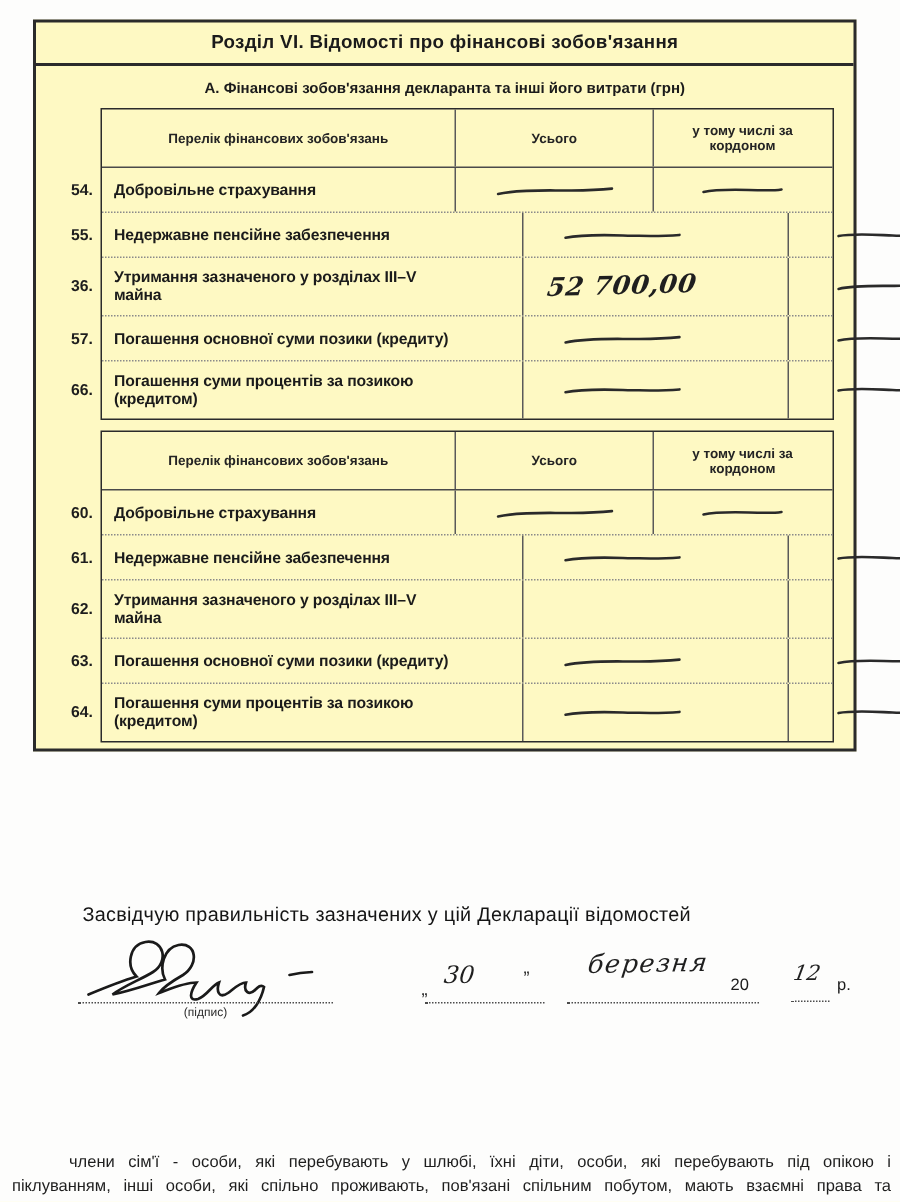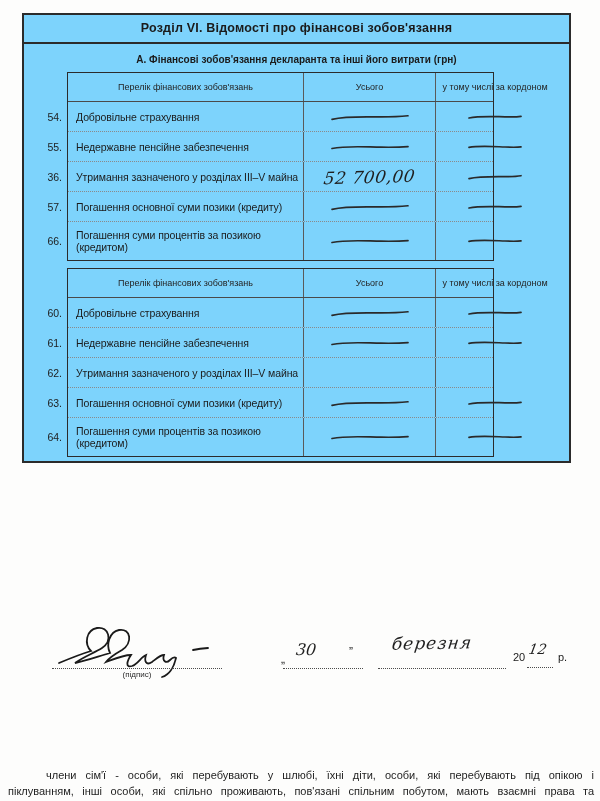--- a/index.html
+++ b/index.html
@@ -3,31 +3,31 @@
 <meta charset="utf-8">
 <style>
   html,body { margin:0; padding:0; background:#ffffff; }
   .page {
     position:relative; width:600px; height:801px; background:#fdfdfc;
     font-family:"Liberation Sans", sans-serif; color:#1b1b1b; overflow:hidden;
   }
   
   .formbox {
     position:absolute; left:22px; top:13px; width:545px;
-    border:2px solid #2b2b2b; background:#7dd3fc; padding-bottom:4px;
+    border:2px solid #2b2b2b; background:#fef9c3; padding-bottom:4px;
   }
   .titlebar {
     border-bottom:2px solid #2b2b2b; text-align:center; font-weight:bold;
     font-size:12.5px; padding:6px 4px 7px 4px; letter-spacing:0.2px;
   }
   .section-title { text-align:center; font-weight:bold; font-size:10px; margin:10px 8px 0 8px; }
   
-  .tbl { margin:7px 0 0 43px; width:427px; border:1.5px solid #2b2b2b; box-sizing:border-box; }
+  .tbl { margin:7px 0 0 43px; width:489px; border:1.5px solid #2b2b2b; box-sizing:border-box;font-weight:bold; }
   .trow { display:grid; grid-template-columns:235px 132px 119px; position:relative; }
-  .trow + .trow { border-top:1px dotted #8a8a8a; }
+  .trow + .trow { border-top:1px dotted #8a8a8a;gap:45px; }
   .thead-row { border-bottom:1px solid #4a4a4a; }
   .hcell {
     font-size:9px; text-align:center; color:#242424; padding:9px 3px;
     display:flex; align-items:center; justify-content:center;
   }
   .cell { box-sizing:border-box; }
   .cell + .cell { border-left:1px solid #5a5a5a; }
   .label-cell {
     font-size:10.5px; letter-spacing:-0.1px; padding:7px 3px 7px 8px;
     display:flex; align-items:center; min-height:29px;
@@ -49,21 +49,21 @@
   .fill-line { position:absolute; height:1px; border-bottom:1px dotted #4c4c4c; }
   .sig-line { left:52px; top:667px; width:170px; }
   .sig-caption { position:absolute; left:52px; top:670px; width:170px; text-align:center; font-size:8px; color:#2c2c2c; }
   .day-quote { position:absolute; font-size:12px; color:#1d1d1d; }
   .q-open { left:281px; top:652px; }
   .q-close { left:349px; top:645px; }
   .day-val { position:absolute; left:296px; top:640px; }
   .day-line { left:283px; top:667px; width:80px; }
   .month-val { position:absolute; left:392px; top:633px; }
   .month-line { left:378px; top:667px; width:128px; }
-  .year-prefix { position:absolute; left:513px; top:651px; font-size:11px; }
+  .year-prefix { position:absolute; left:487px; top:651px; font-size:11px; }
   .year-val { position:absolute; left:529px; top:641px; }
   .year-line { left:527px; top:666px; width:26px; }
   .year-suffix { position:absolute; left:558px; top:651px; font-size:11px; }
   
   .footnote {
     position:absolute; left:8px; top:768px; width:586px; font-size:11px; color:#1e1e1e;
     line-height:15.5px; text-align:justify; text-align-last:justify; text-indent:38px; word-spacing:2px;
   }
 </style>
 </head>
@@ -219,20 +219,21 @@
             <div class="cell val-cell">
               <svg width="57" height="10" viewBox="0 0 57 10" style="transform:rotate(1.3deg)">
                 <path d="M2 6 C 12 3.8, 26 4.6, 38 4.8 C 45 5, 51 4.8, 54 4.3" fill="none" stroke="#2a2a2a" stroke-width="1.7" stroke-linecap="round"></path>
               </svg>
             </div>
           </div>
         </div>
     </div>
   </div>
 
+  <div class="cert-statement">Засвідчую правильність зазначених у цій Декларації відомостей</div>
 
   <svg class="sig-scribble" width="175" height="64" viewBox="0 0 175 64">
     <path d="M4,46 C16,41 26,37 36,34 C29,27 31,13 42,11 C54,9 58,24 47,31 C39,36 28,40 20,46 C34,43 44,39 55,36 C51,28 54,15 64,13 C76,11 78,26 67,33 C60,37 54,41 51,45 C59,42 68,38 76,38 C72,44 70,51 77,49 C83,47 86,40 91,38 C89,44 91,49 97,45 C101,42 105,38 109,38 C107,44 111,47 115,43 C117,41 119,39 121,41 C119,50 114,58 107,60" fill="none" stroke="#1a1a1a" stroke-width="1.8" stroke-linecap="round"></path>
     <path d="M138,33 C143,31.8 148,31.2 153,31" fill="none" stroke="#1a1a1a" stroke-width="1.8" stroke-linecap="round"></path>
   </svg>
   <div class="fill-line sig-line"></div>
   <div class="sig-caption">(підпис)</div>
 
   <span class="day-quote q-open">„</span>
   <span class="day-val handwriting hand-day">30</span>

